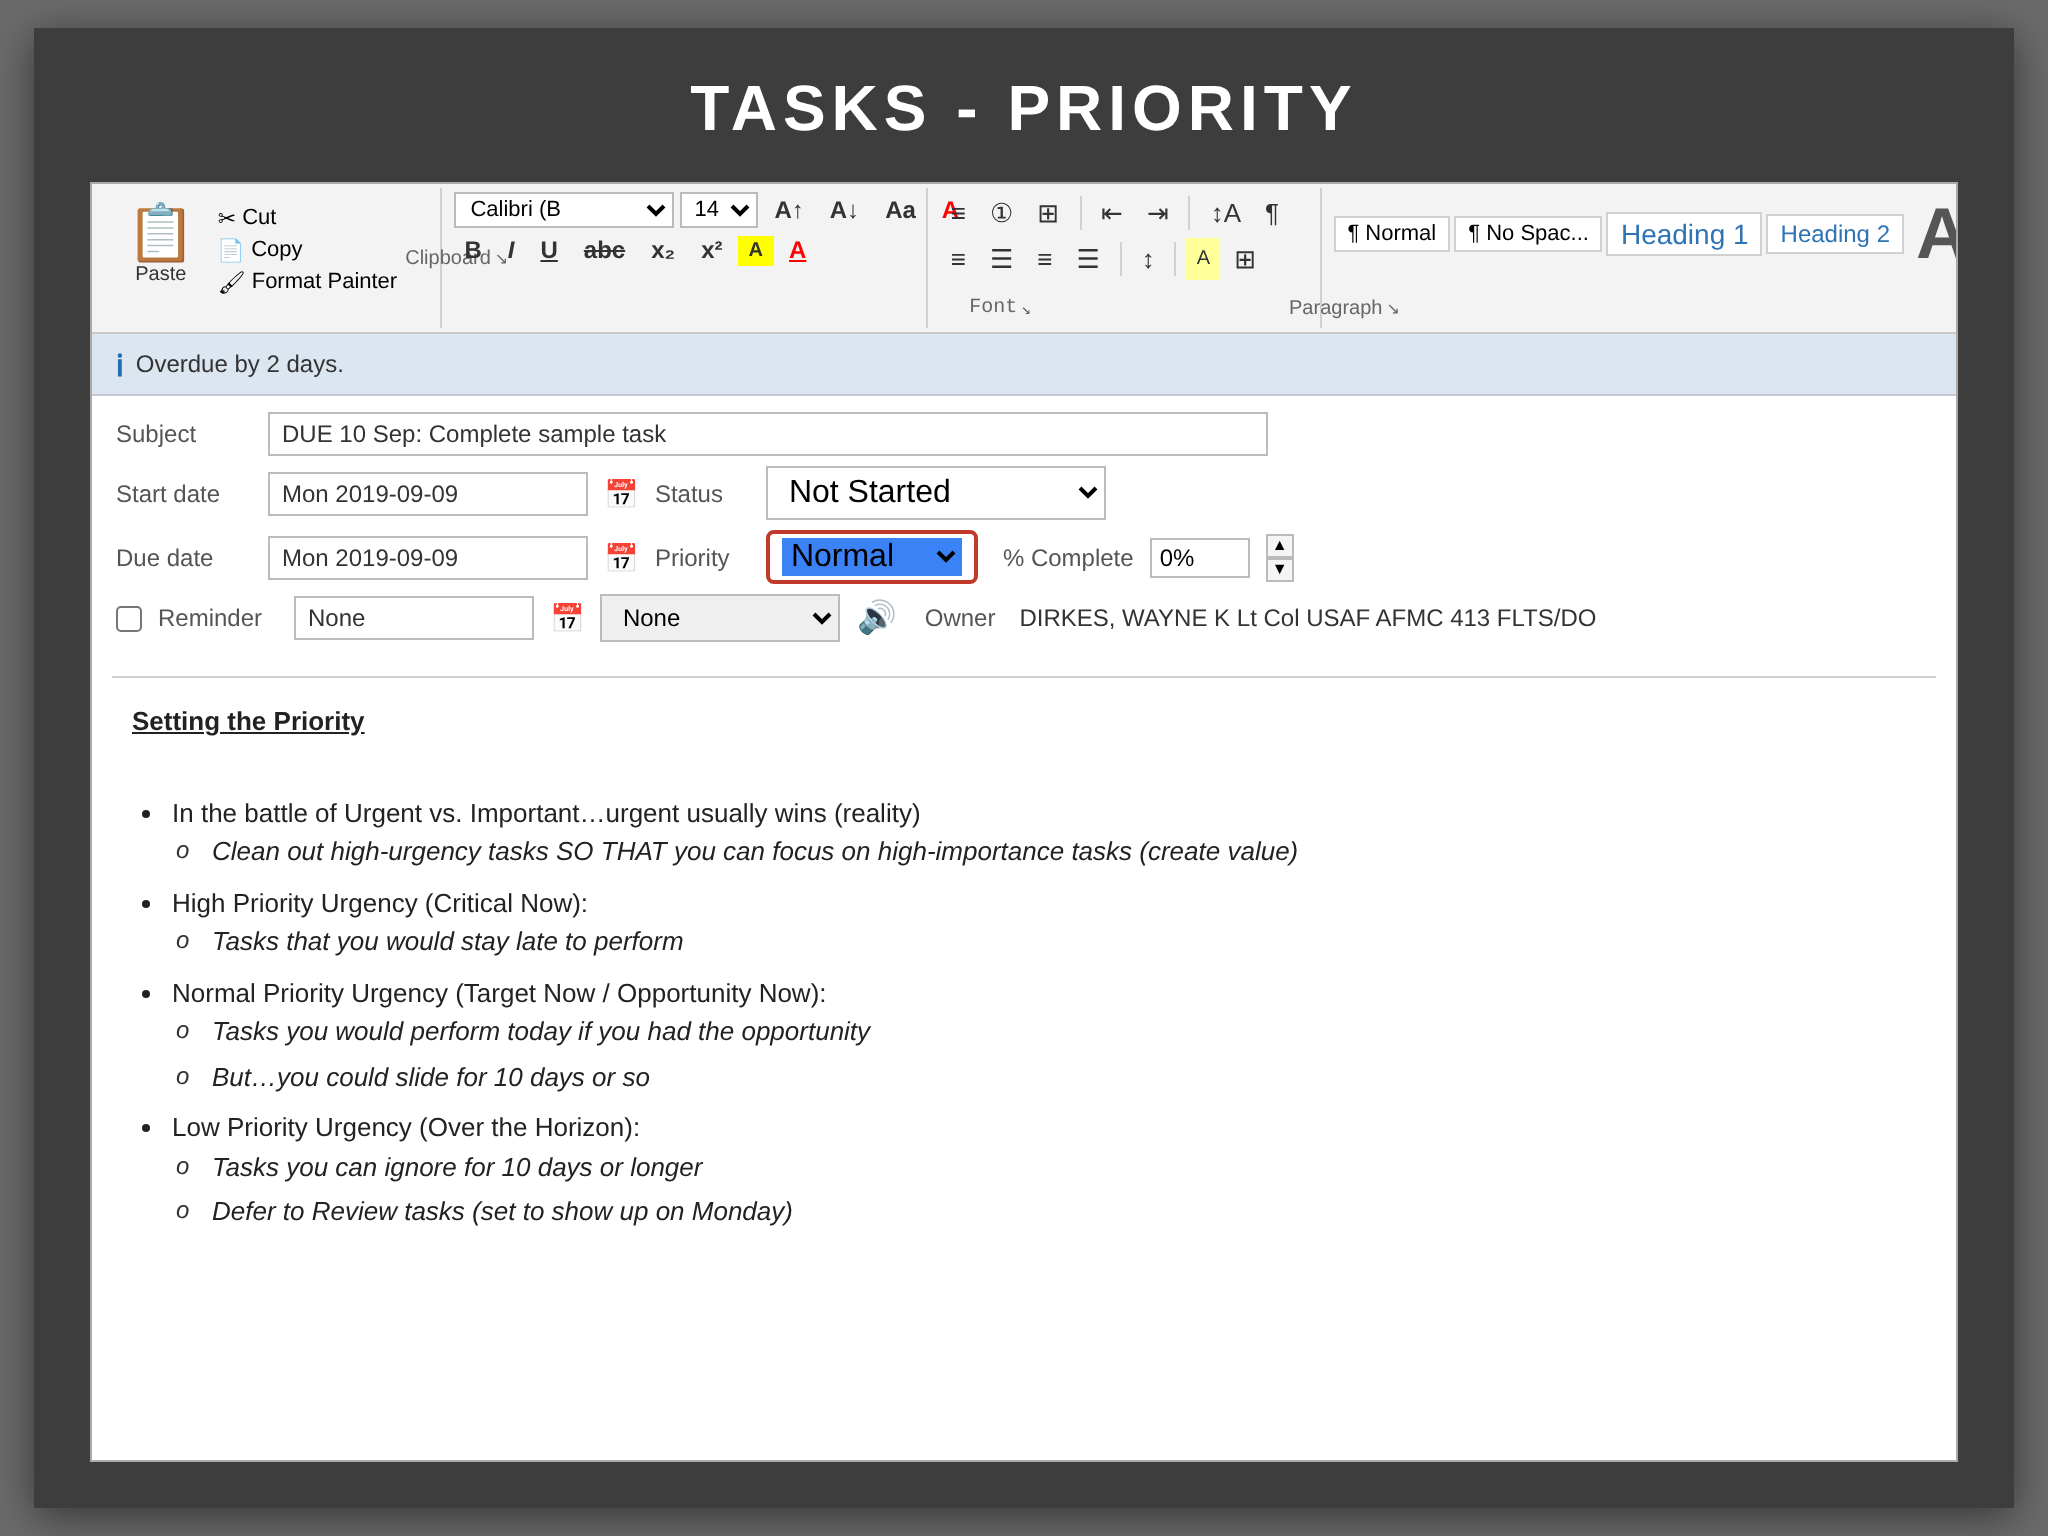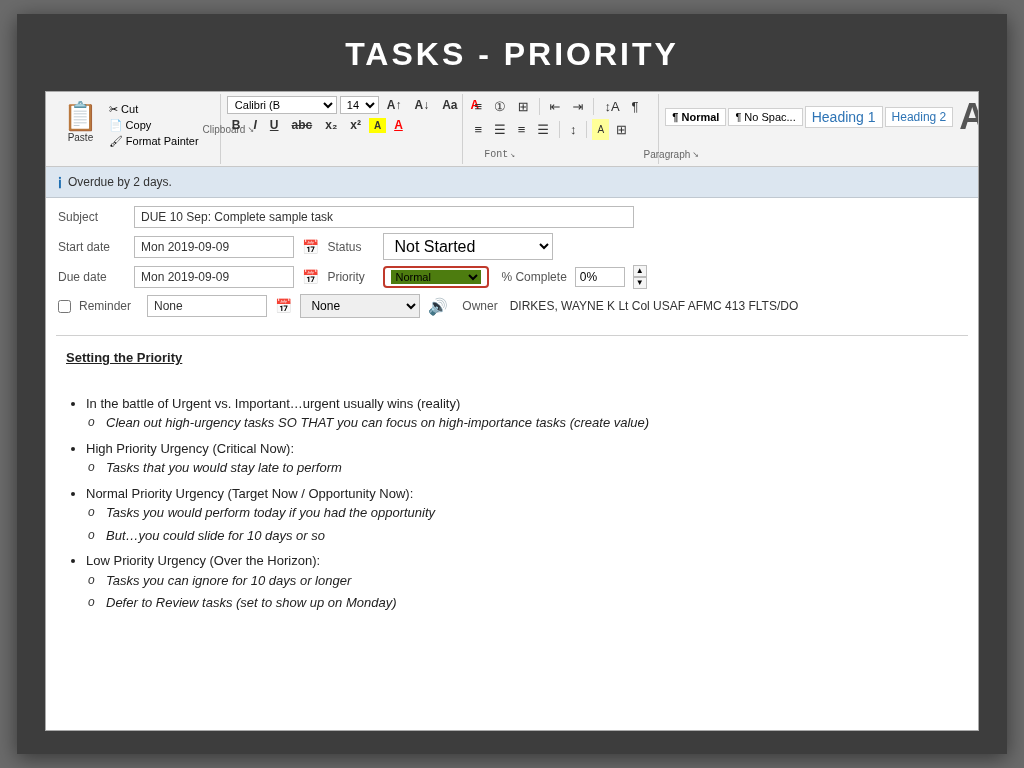--- a/index.html
+++ b/index.html
@@ -150,21 +150,21 @@
       gap: 2px;
     }
     .style-item {
       border: 1px solid #d0d0d0;
       padding: 2px 6px;
       font-size: 11px;
       cursor: pointer;
       background: #fff;
       white-space: nowrap;
     }
-    .style-normal { font-weight: bold; }
+    .style-normal { font-weight: normal; }
     .style-nospace { font-weight: normal; }
     .style-h1 { font-size: 14px; color: #2e74b5; }
     .style-h2 { font-size: 12px; color: #2e74b5; }
     .big-a {
       font-size: 36px;
       font-weight: bold;
       color: #555;
       padding: 0 4px;
       cursor: pointer;
     }
@@ -239,22 +239,22 @@
       display: flex;
       align-items: center;
       gap: 4px;
       border: 2px solid #c0392b;
       border-radius: 4px;
       padding: 2px 6px;
       background: #fff;
     }
     .priority-select {
       border: none;
-      font-size: 11px;
-      background: #4d7c0f;
+      font-size: 16px;
+      background: #3b82f6;
       width: 90px;
       outline: none;
     }
     .percent-label {
       font-size: 12px;
       color: #555;
     }
     .percent-input {
       border: 1px solid #bbb;
       padding: 2px 4px;

